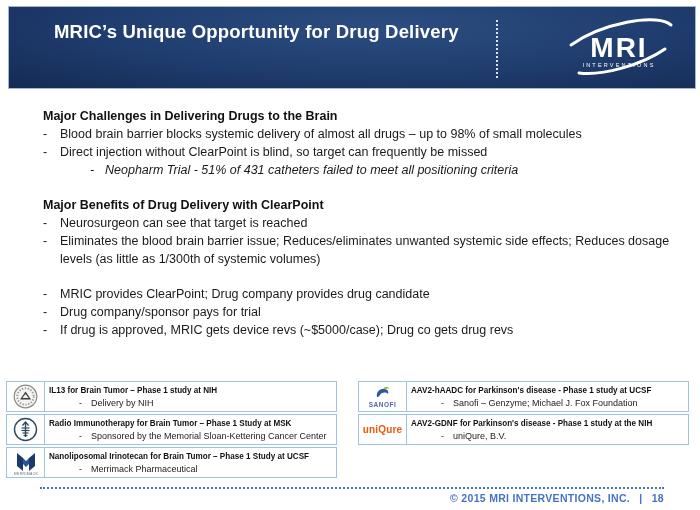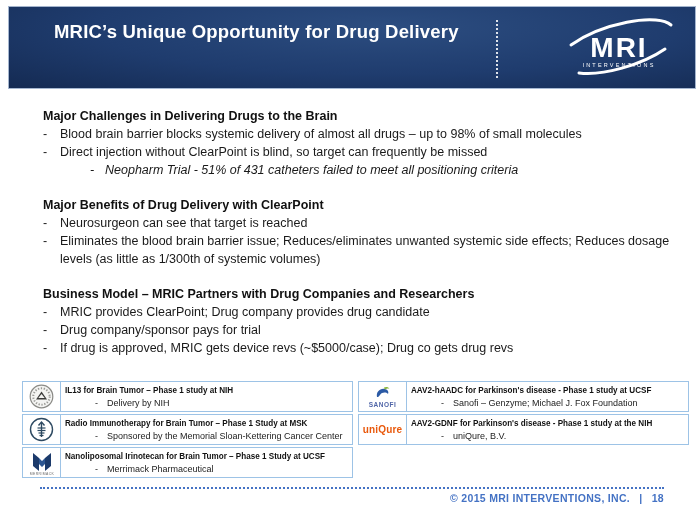--- a/index.html
+++ b/index.html
@@ -31,21 +31,21 @@
   .section { margin-bottom:17px; }
   .s-heading { font-size:12.5px; font-weight:bold; line-height:18px; color:#111; }
   .bullet { display:flex; line-height:18px; font-size:12.5px; }
   .bullet .dash { width:17px; flex:0 0 17px; }
   .bullet.l2 { margin-left:47px; font-style:italic; }
   .bullet.l2 .dash { width:15px; flex:0 0 15px; }
   .btext { flex:1; }
 
   
   .boxcol { position:absolute; top:381px; }
-  .boxcol.left { left:22px; width:331px; }
+  .boxcol.left { left:6px; width:331px; }
   .boxcol.right { left:358px; width:331px; }
   .pbox {
     display:flex; height:31px; margin-bottom:2px; background:#fff;
     border:1px solid #9dc3e6; box-sizing:border-box;
   }
   .pbox-icon {
     flex:0 0 37px; border-right:1px solid #9dc3e6;
     display:flex; flex-direction:column; align-items:center; justify-content:center;
   }
   .boxcol.right .pbox-icon { flex:0 0 47px; }
@@ -113,21 +113,20 @@
         <span class="dash">-</span>
         <span class="btext">Neurosurgeon can see that target is reached</span>
       </div>
       <div class="bullet l1">
         <span class="dash">-</span>
         <span class="btext">Eliminates the blood brain barrier issue; Reduces/eliminates unwanted systemic side effects; Reduces dosage levels (as little as 1/300th of systemic volumes)</span>
       </div>
     </div>
 
     <div class="section">
-      <div class="s-heading">Business Model – MRIC Partners with Drug Companies and Researchers</div>
       <div class="bullet l1">
         <span class="dash">-</span>
         <span class="btext">MRIC provides ClearPoint; Drug company provides drug candidate</span>
       </div>
       <div class="bullet l1">
         <span class="dash">-</span>
         <span class="btext">Drug company/sponsor pays for trial</span>
       </div>
       <div class="bullet l1">
         <span class="dash">-</span>

